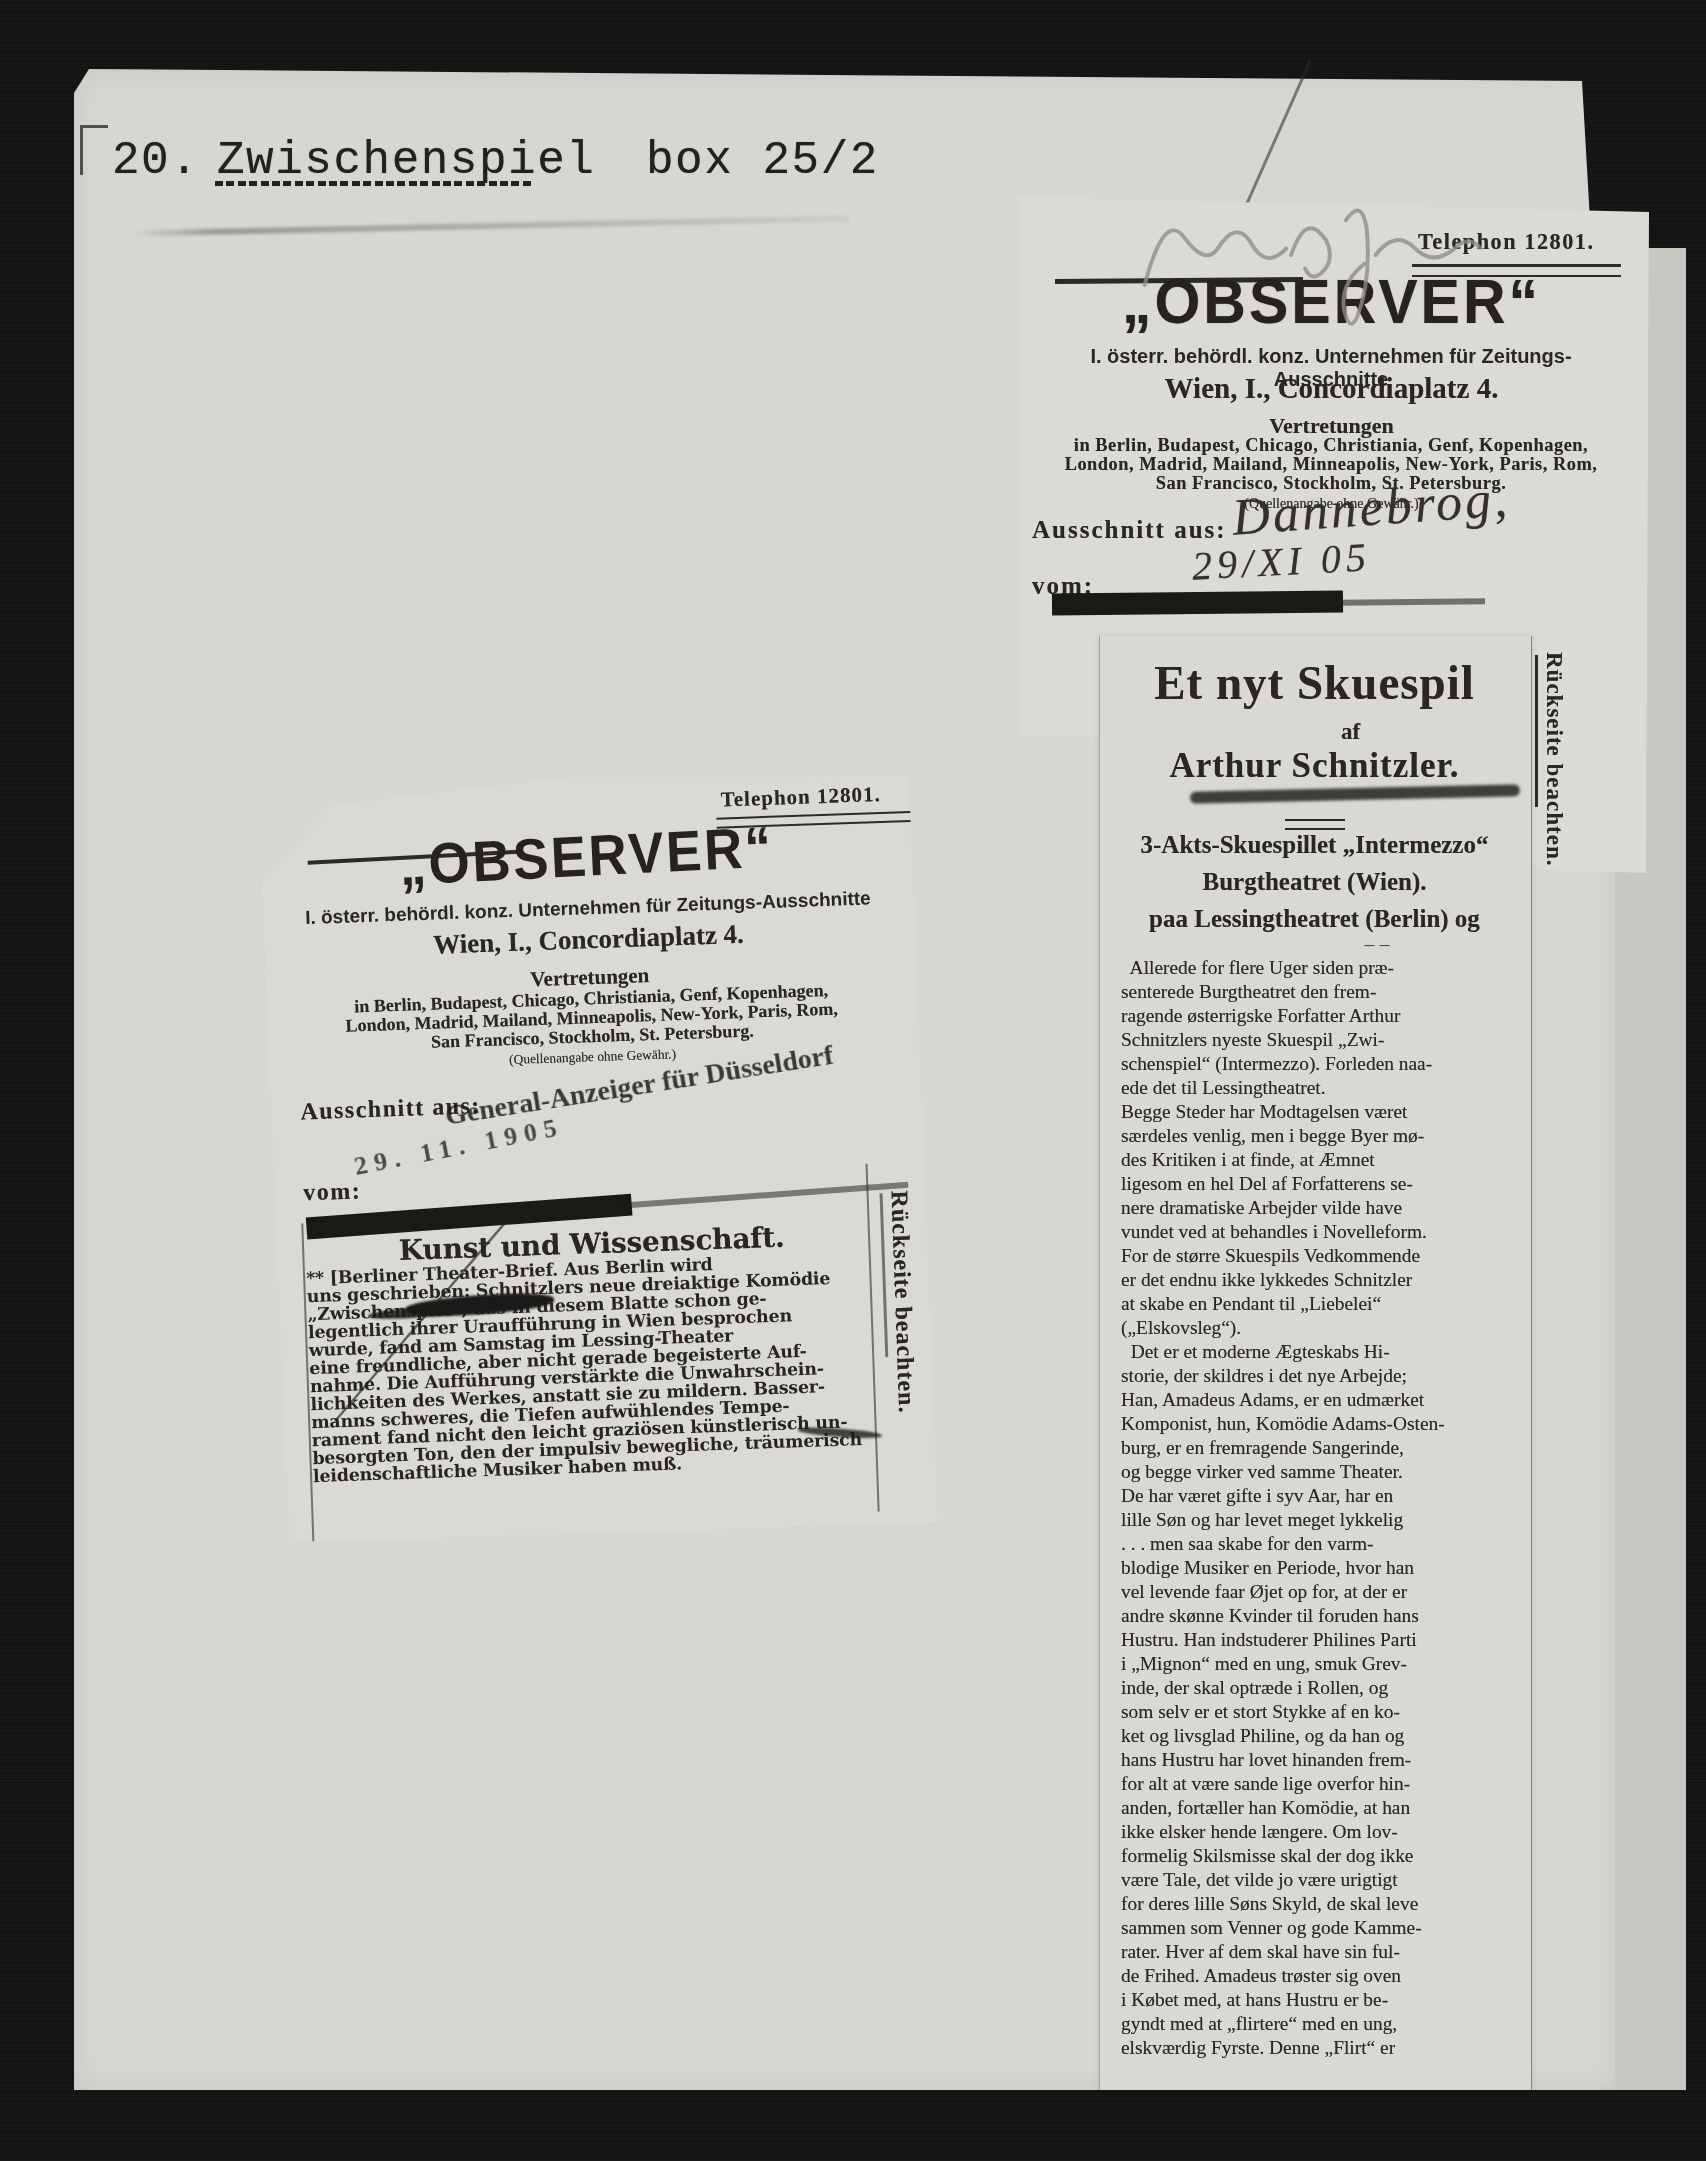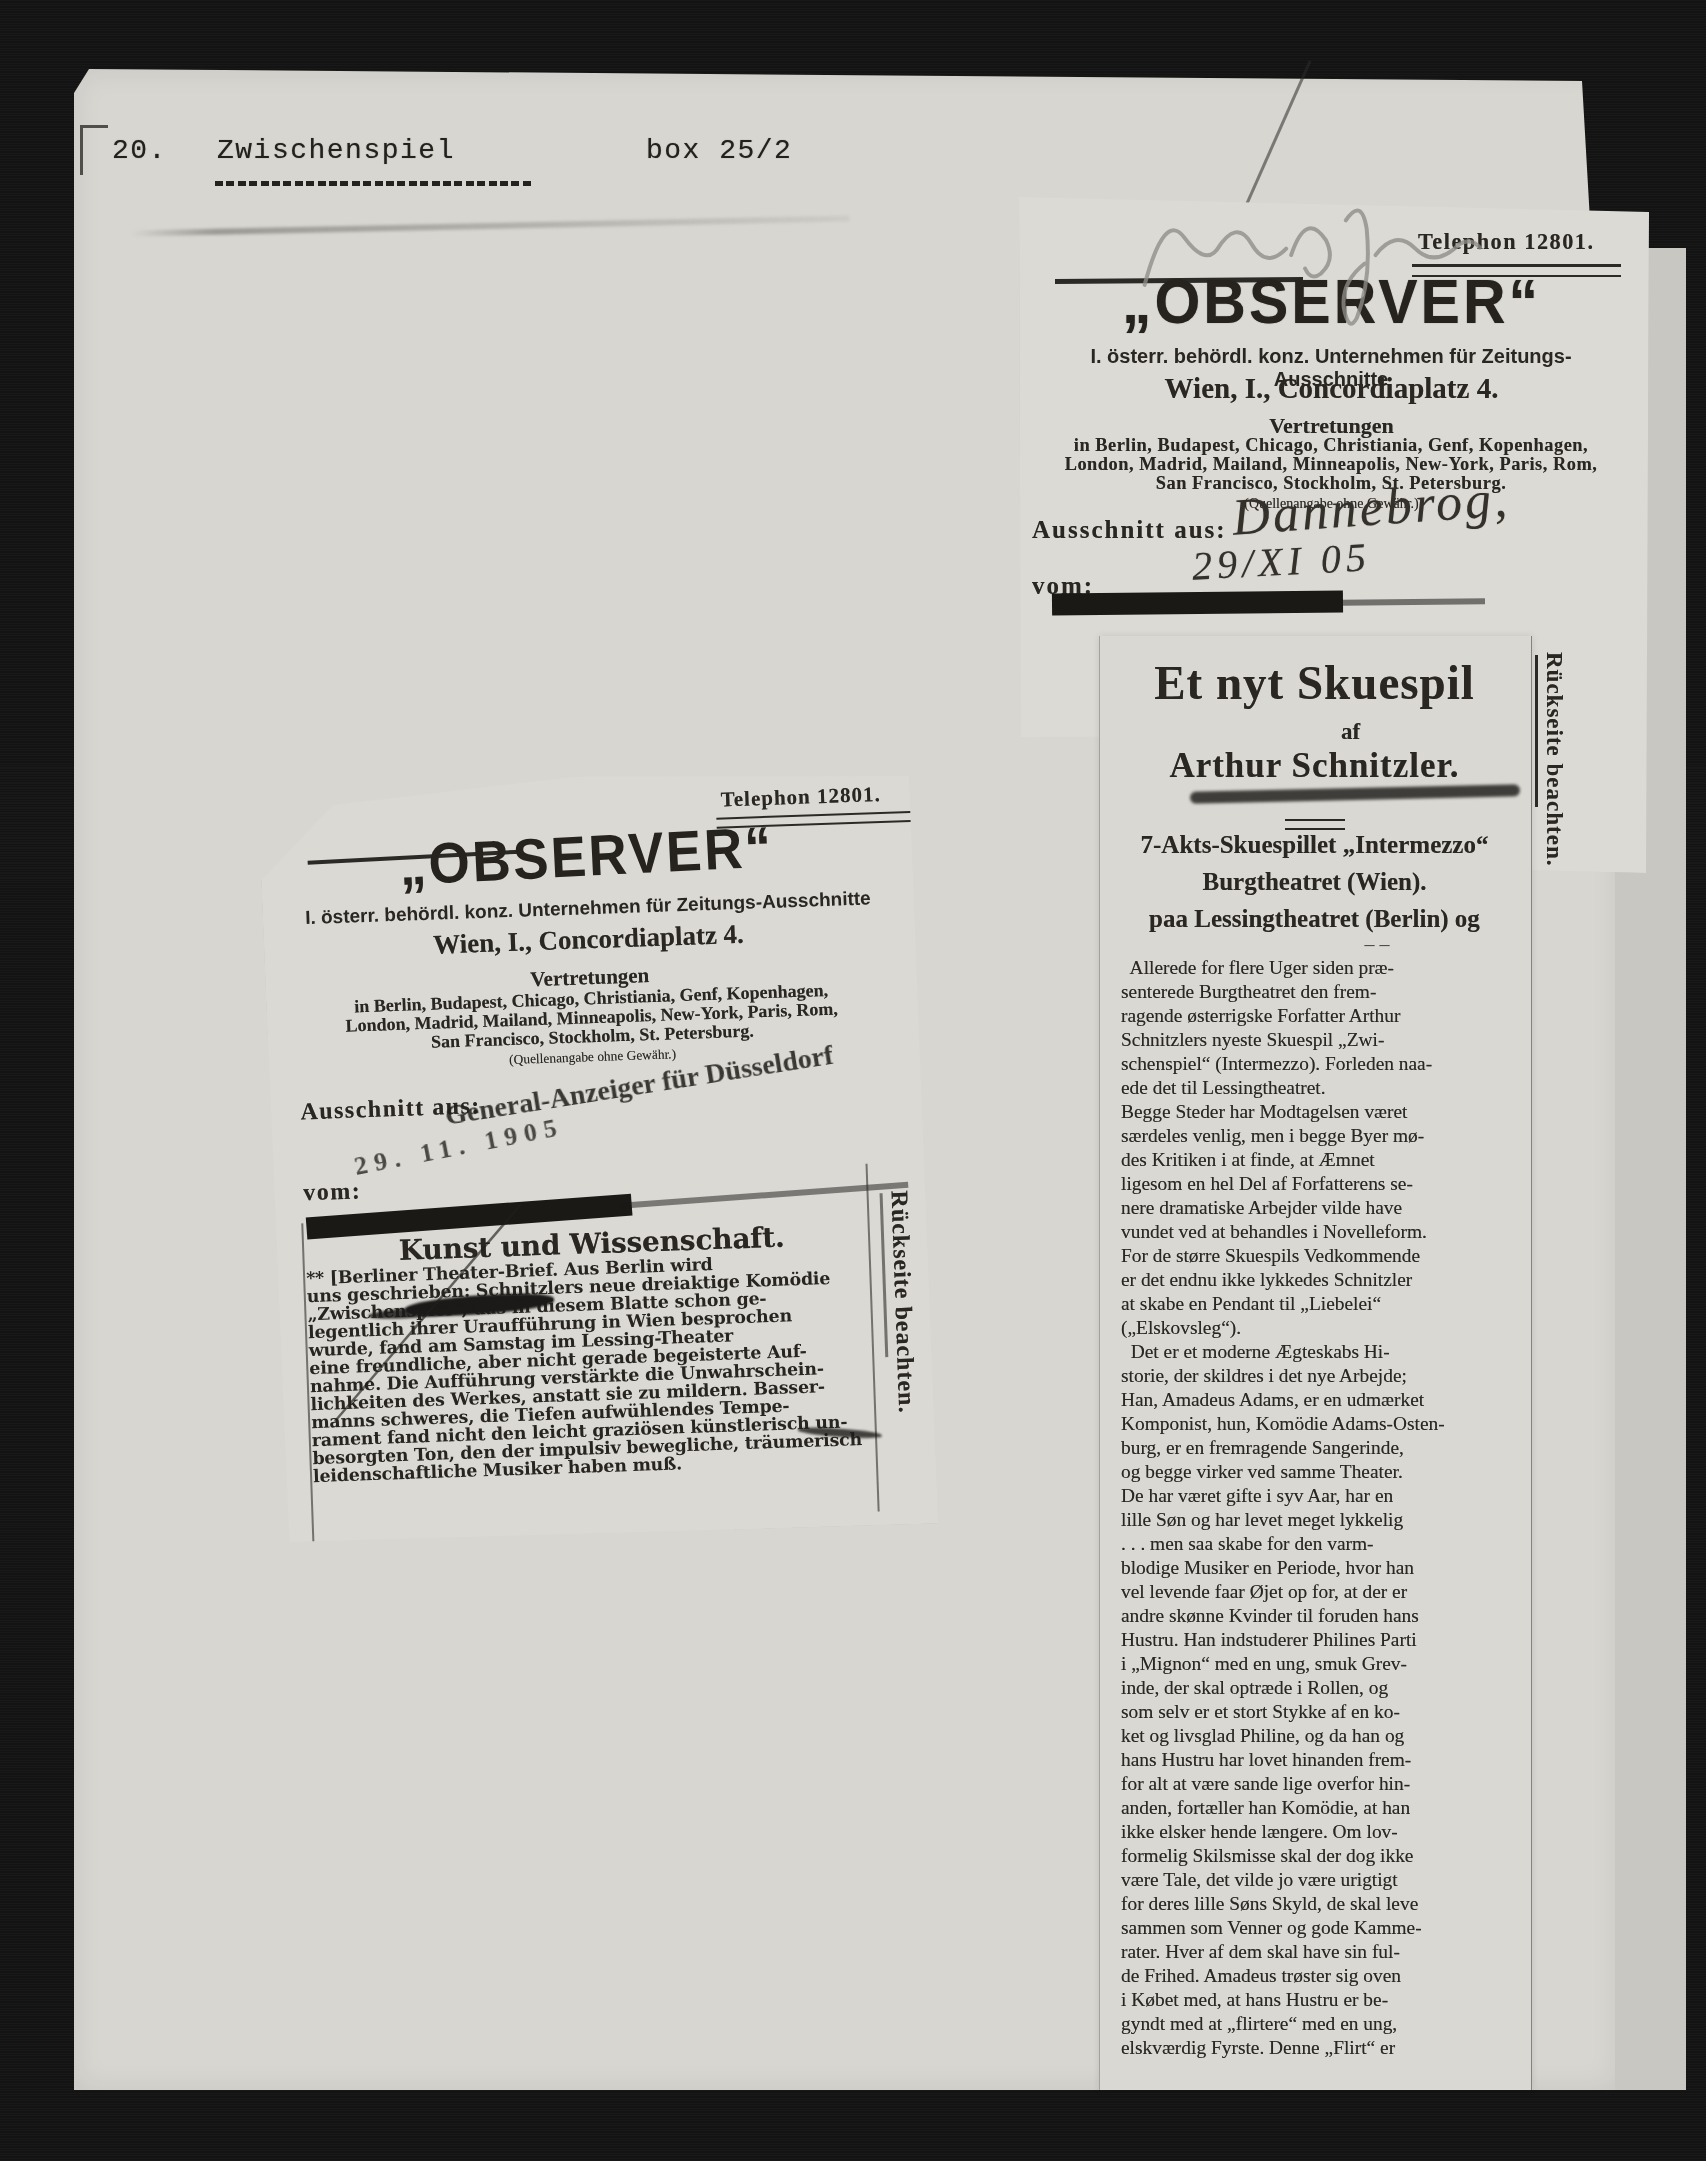--- a/index.html
+++ b/index.html
@@ -16,21 +16,21 @@
   .sansB{font-family:"Liberation Sans",sans-serif;font-weight:bold;}
   .mono{font-family:"Liberation Mono",monospace;}
   .frak{font-family:"DejaVu Serif",serif;font-weight:bold;letter-spacing:-0.2px;}
   .ital{font-style:italic;}
   .ctr{text-align:center;}
   .vert{writing-mode:vertical-rl;}
   .paper{background:#dbdad5;box-shadow:0 0 8px rgba(0,0,0,.14);}
   .rule{background:#2c2a26;}
   .line{white-space:pre;}
   
-  .hdr{font-size:28px;letter-spacing:1.5px;color:#23211d;text-shadow:0 0 1px rgba(35,33,29,.5);}
+  .hdr{font-size:46px;letter-spacing:1.5px;color:#23211d;text-shadow:0 0 1px rgba(35,33,29,.5);}
   .hdr-underline{left:215px;top:181px;width:316px;height:4.5px;
     background:repeating-linear-gradient(90deg,#24221e 0 8px,rgba(0,0,0,0) 8px 11.4px);}
   .pencil{left:130px;top:223px;width:720px;height:5.5px;border-radius:3px;
     background:linear-gradient(90deg,rgba(120,118,112,0),rgba(105,103,97,.55) 12%,rgba(118,116,110,.38) 55%,rgba(130,128,122,.12));
     filter:blur(1.5px);transform:rotate(-1.2deg);}
   .bracket{left:80px;top:125px;width:25px;height:47px;border-left:3.5px solid #3a3832;border-top:3.5px solid #3a3832;opacity:.85;}
   
   .rpaper{left:1019px;top:190px;width:630px;height:683px;
     clip-path:polygon(0px 7px,630px 22px,627px 683px,510px 680px,507px 545px,2px 547px);}
   .rcol{left:1099px;top:636px;width:431px;height:1454px;background:#d9d8d2;
@@ -123,21 +123,21 @@
   <div class="abs rule" style="left:1535px;top:655px;width:3px;height:152px;"></div>
   <div class="abs ink serifB rs-text vert" style="left:1541px;top:652px;height:233px;">Rückseite beachten.</div>
 
   <div class="abs ink serifB dk-h1 ctr" style="left:1099px;top:655px;width:431px;">Et nyt Skuespil</div>
   <div class="abs ink serifB dk-af ctr" style="left:1099px;top:719px;width:431px;">af</div>
   <div class="abs ink serifB dk-author ctr" style="left:1099px;top:746px;width:431px;">Arthur Schnitzler.</div>
   <div class="abs smear" style="left:1190px;top:788px;width:330px;height:12px;transform:rotate(-1.3deg);"></div>
   <div class="abs divider" style="left:1285px;top:819px;"></div>
 
   <div class="abs ink ctr" style="left:1099px;top:826px;width:431px;">
-      <div class="sub-line serifB">7-Akts-Skuespillet „Intermezzo“</div>
+      <div class="sub-line serifB">3-Akts-Skuespillet „Intermezzo“</div>
       <div class="sub-line serifB">Burgtheatret (Wien).</div>
       <div class="sub-line serifB">paa Lessingtheatret (Berlin) og</div>
     </div>
   <div class="abs dashes ctr" style="left:1347px;top:933px;width:60px;">–  –</div>
 
   <div class="abs" style="left:1121px;top:956px;width:397px;">
       <div class="dk-line line">  Allerede for flere Uger siden præ-</div>
       <div class="dk-line line">senterede Burgtheatret den frem-</div>
       <div class="dk-line line">ragende østerrigske Forfatter Arthur</div>
       <div class="dk-line line">Schnitzlers nyeste Skuespil „Zwi-</div>

